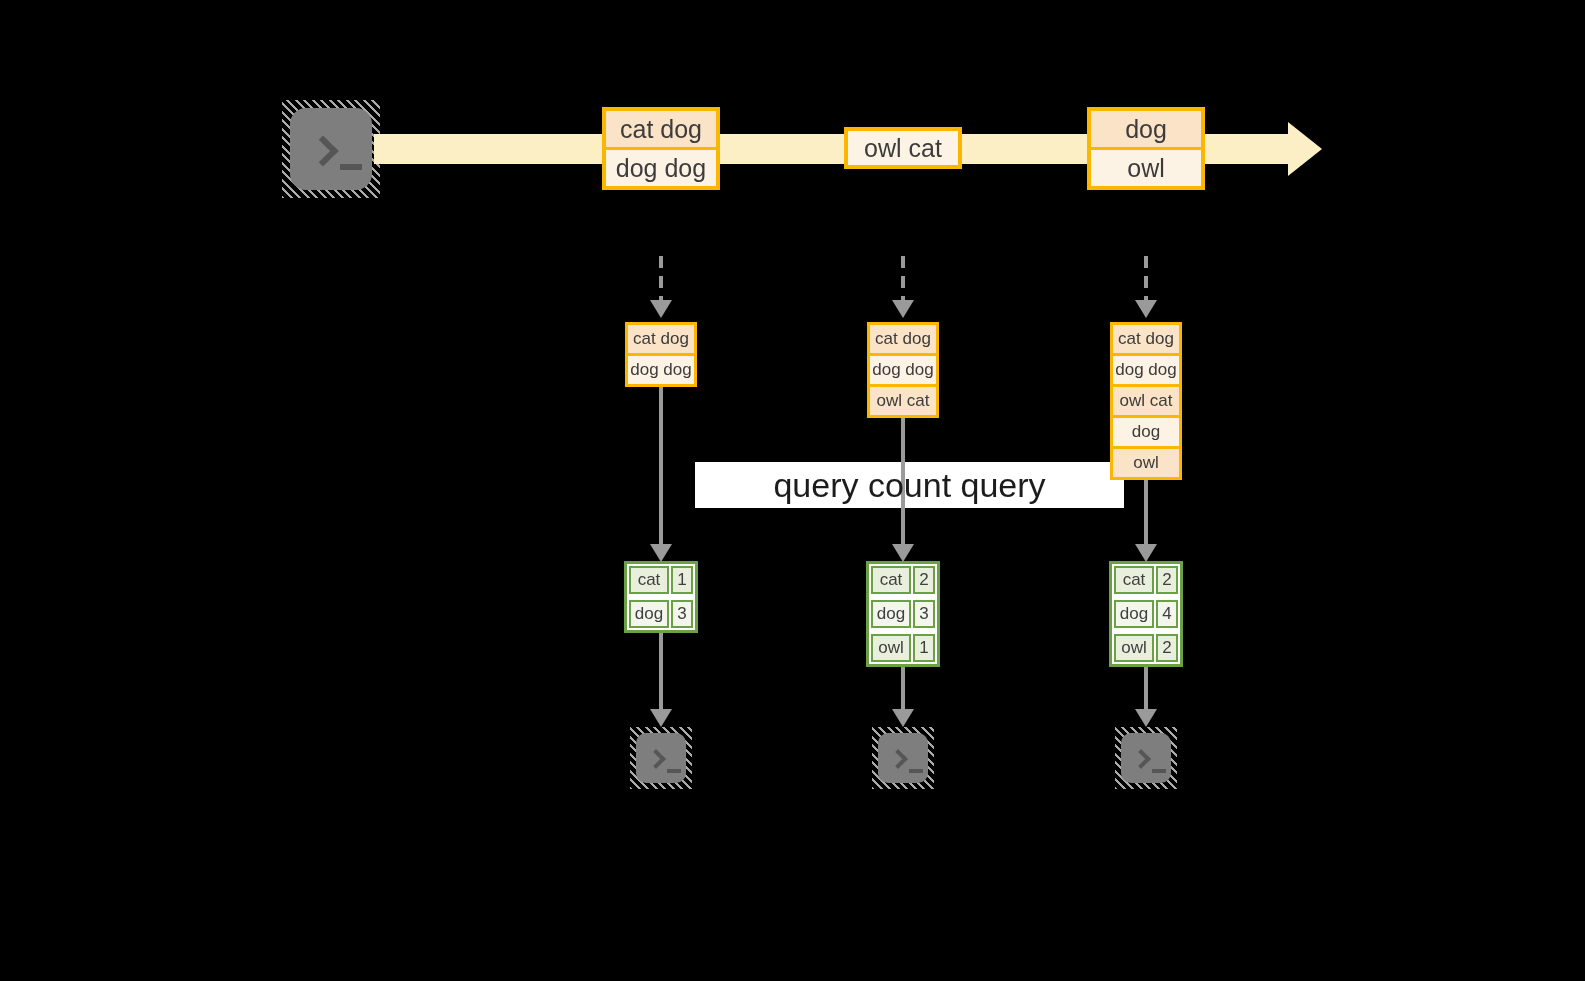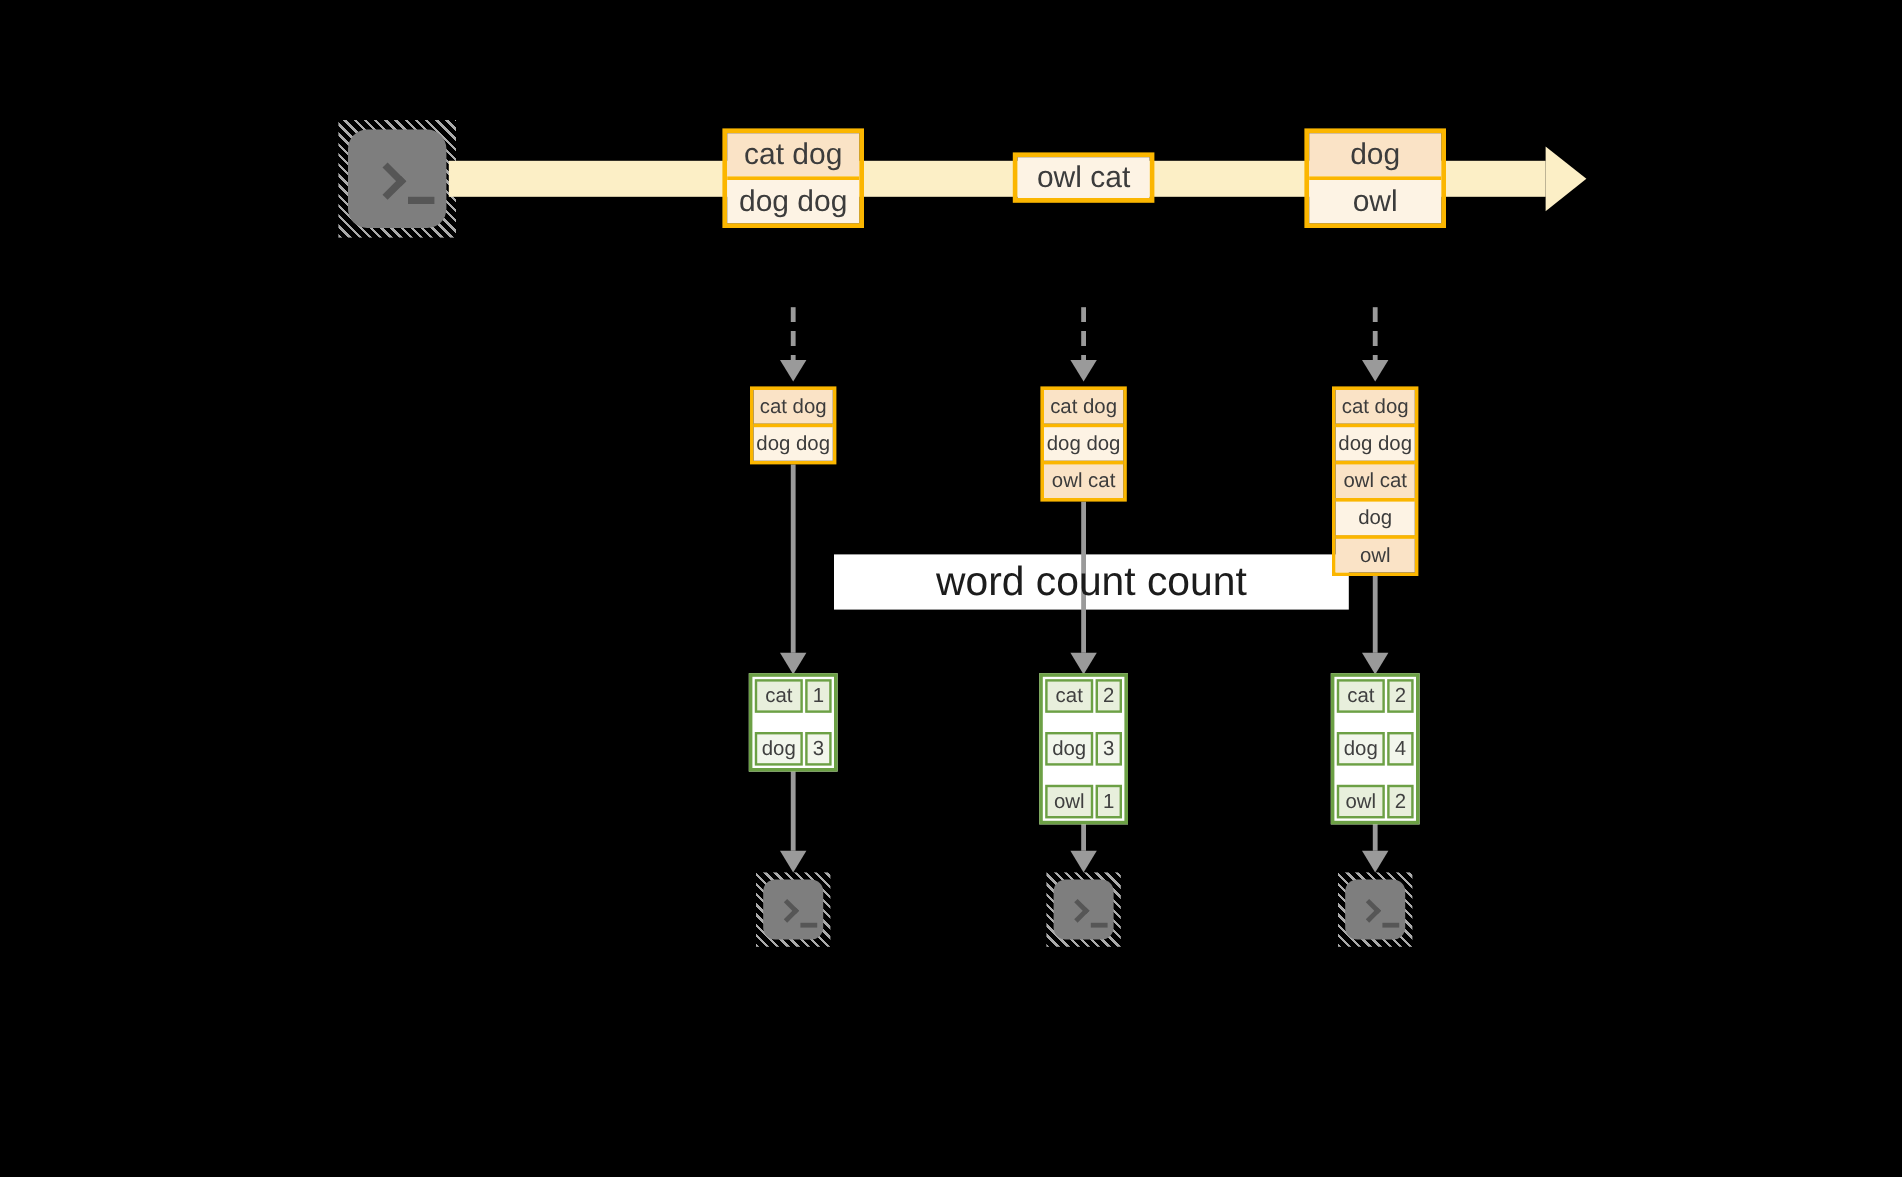--- a/index.html
+++ b/index.html
@@ -48,21 +48,21 @@
   .head-down { position:absolute; width:0; height:0; z-index:2;
     border-left:11px solid rgba(0,0,0,0); border-right:11px solid rgba(0,0,0,0); border-top:18px solid #9a9a9a; }
 
   
   .lbl-band { position:absolute; left:695px; top:462px; width:429px; height:46px; background:#ffffff; z-index:1; }
   .lbl-text { position:absolute; left:695px; top:462px; width:429px; height:46px; line-height:46px;
     text-align:center; font-size:34px; color:#1c1c1c; z-index:3; }
 
   
   .gtable { position:absolute; border:3px solid #6ca045; background:#ffffff; padding:2px;
-    display:flex; flex-direction:column; gap:16px; z-index:4; }
+    display:flex; flex-direction:column; gap:6px; z-index:4; }
   .grow { display:flex; gap:2px; }
   .gcell { border:2px solid #6ca045; height:24px; line-height:24px; text-align:center;
     font-size:17px; color:#404040; }
   .gword { width:36px; }
   .gval { width:18px; }
   .grow:nth-child(odd)  .gcell { background:#e8efdc; }
   .grow:nth-child(even) .gcell { background:#f2f6ec; }
 </style>
 </head>
 <body>
@@ -109,21 +109,21 @@
   </div>
   <div class="sbox" style="left:1110px; top:322px;">
     <div class="scell peach">cat dog</div>
     <div class="scell cream">dog dog</div>
     <div class="scell peach">owl cat</div>
     <div class="scell cream">dog</div>
     <div class="scell peach">owl</div>
   </div>
 
   <div class="lbl-band"></div>
-  <div class="lbl-text">word count count</div>
+  <div class="lbl-text">query count query</div>
 
   <div class="vline" style="left:659px; top:387px; height:157px;"></div>
   <div class="head-down" style="left:650px; top:544px;"></div>
   <div class="vline" style="left:901px; top:418px; height:126px;"></div>
   <div class="head-down" style="left:892px; top:544px;"></div>
   <div class="vline" style="left:1144px; top:480px; height:64px;"></div>
   <div class="head-down" style="left:1135px; top:544px;"></div>
 
   <div class="gtable" style="left:624px; top:561px;">
     <div class="grow">

